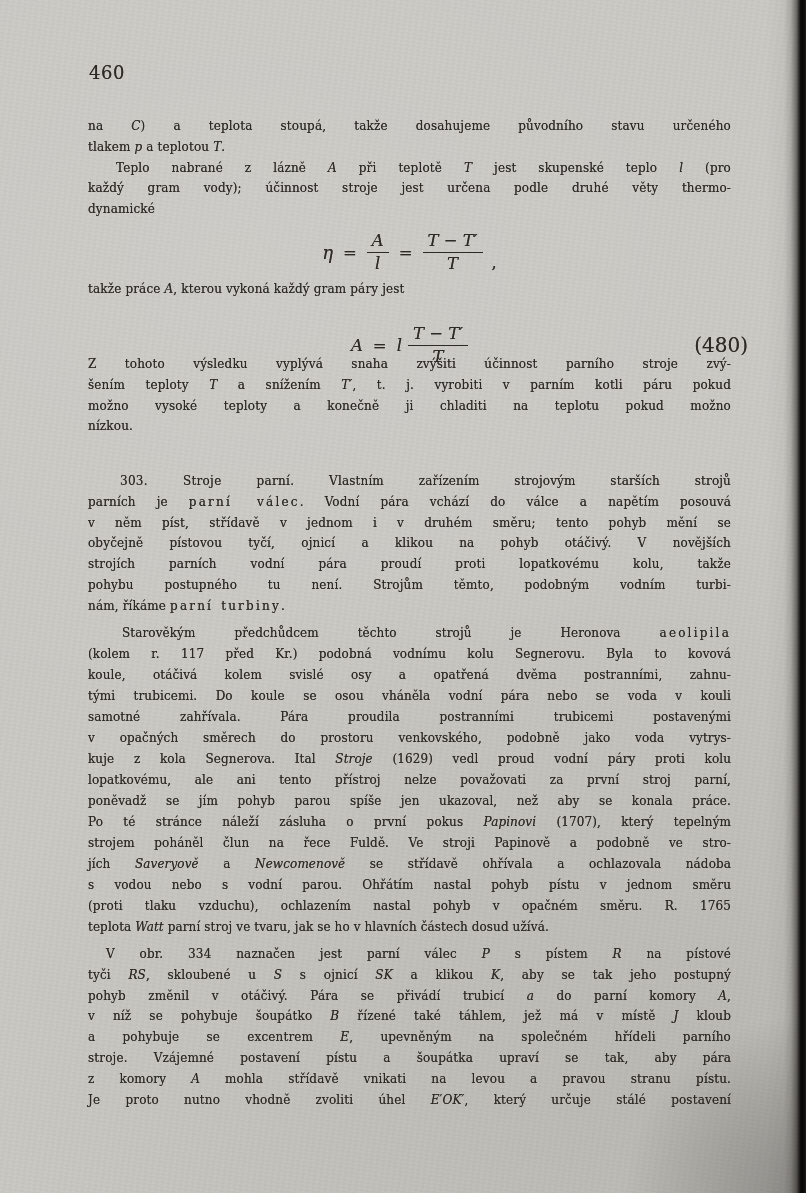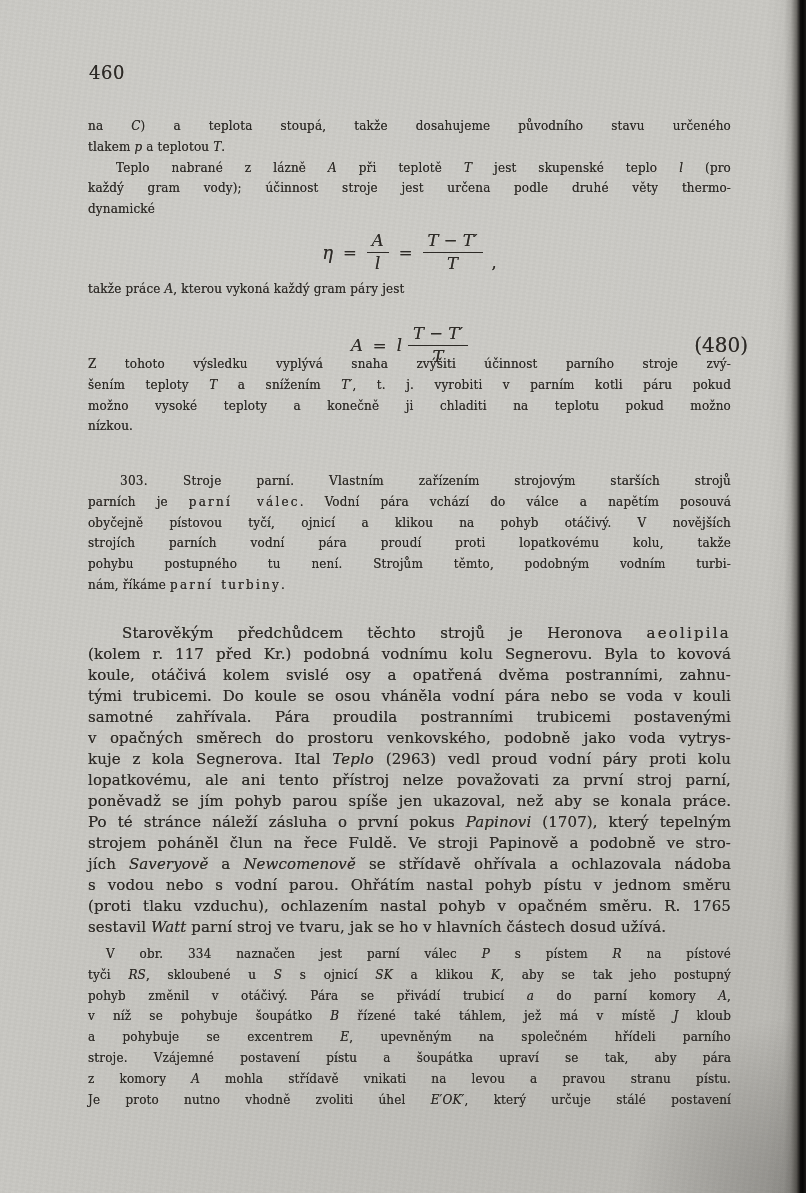--- a/index.html
+++ b/index.html
@@ -15,21 +15,21 @@
     font-family:"DejaVu Serif","Liberation Serif",serif;
     color: var(--ink, #2d2a26);
   }
   .pagenum {
     position:absolute; left:89px; top:62px;
     font-size:18px; letter-spacing:0.5px;
     text-shadow:0 0 0.5px rgba(45,42,38,0.75);
   }
   .blk { position:absolute; left:88px; width:643px; text-shadow:0 0 0.5px rgba(45,42,38,0.7); }
   .main { font-size:12px; line-height:20.8px; letter-spacing:0.15px; }
-  .petit { font-size:15px; line-height:21px;  letter-spacing:0.1px; }
+  .petit { font-size:12px; line-height:21px;  letter-spacing:0.1px; }
   .line { white-space:nowrap; text-align:justify; text-align-last:justify; }
   .line.last { text-align-last:left; }
   .line.ind { text-indent: var(--ind, 28px); }
   .sg-n { }
   .sg-i { font-style:italic; }
   .sg-b { font-weight:normal; letter-spacing:0.3px; }
   .sg-s { letter-spacing:2.2px; word-spacing:2px; }
   .formula {
     position:absolute; left:88px; width:643px;
     display:flex; align-items:center; justify-content:center; gap:9px;
@@ -103,42 +103,43 @@
   <div class="blk main" style="top:354px">
       <div class="line"><span class="sg-n">Z tohoto výsledku vyplývá snaha zvýšiti účinnost parního stroje zvý-</span></div>
       <div class="line"><span class="sg-n">šením teploty </span><span class="sg-i">T</span><span class="sg-n"> a snížením </span><span class="sg-i">T′</span><span class="sg-n">, t. j. vyrobiti v parním kotli páru pokud</span></div>
       <div class="line"><span class="sg-n">možno vysoké teploty a konečně ji chladiti na teplotu pokud možno</span></div>
       <div class="line last"><span class="sg-n">nízkou.</span></div>
     </div>
 
   <div class="blk main" style="top:471px;--ind:32px">
       <div class="line ind"><span class="sg-b">303. Stroje parní.</span><span class="sg-n"> Vlastním zařízením strojovým starších strojů</span></div>
       <div class="line"><span class="sg-n">parních je </span><span class="sg-s">parní válec</span><span class="sg-n">. Vodní pára vchází do válce a napětím posouvá</span></div>
+      <div class="line"><span class="sg-n">v něm píst, střídavě v jednom i v druhém směru; tento pohyb mění se</span></div>
       <div class="line"><span class="sg-n">obyčejně pístovou tyčí, ojnicí a klikou na pohyb otáčivý. V novějších</span></div>
       <div class="line"><span class="sg-n">strojích parních vodní pára proudí proti lopatkovému kolu, takže</span></div>
       <div class="line"><span class="sg-n">pohybu postupného tu není. Strojům těmto, podobným vodním turbi-</span></div>
       <div class="line last"><span class="sg-n">nám, říkáme </span><span class="sg-s">parní turbiny</span><span class="sg-n">.</span></div>
     </div>
 
   <div class="blk petit" style="top:623px;--ind:34px">
       <div class="line ind"><span class="sg-n">Starověkým předchůdcem těchto strojů je Heronova </span><span class="sg-s">aeolipila</span></div>
       <div class="line"><span class="sg-n">(kolem r. 117 před Kr.) podobná vodnímu kolu Segnerovu. Byla to kovová</span></div>
       <div class="line"><span class="sg-n">koule, otáčivá kolem svislé osy a opatřená dvěma postranními, zahnu-</span></div>
       <div class="line"><span class="sg-n">tými trubicemi. Do koule se osou vháněla vodní pára nebo se voda v kouli</span></div>
       <div class="line"><span class="sg-n">samotné zahřívala. Pára proudila postranními trubicemi postavenými</span></div>
       <div class="line"><span class="sg-n">v opačných směrech do prostoru venkovského, podobně jako voda vytrys-</span></div>
-      <div class="line"><span class="sg-n">kuje z kola Segnerova. Ital </span><span class="sg-i">Teplo</span><span class="sg-n"> (2963) vedl proud vodní páry proti kolu</span></div>
+      <div class="line"><span class="sg-n">kuje z kola Segnerova. Ital </span><span class="sg-i">Stroje</span><span class="sg-n"> (1629) vedl proud vodní páry proti kolu</span></div>
       <div class="line"><span class="sg-n">lopatkovému, ale ani tento přístroj nelze považovati za první stroj parní,</span></div>
       <div class="line"><span class="sg-n">poněvadž se jím pohyb parou spíše jen ukazoval, než aby se konala práce.</span></div>
       <div class="line"><span class="sg-n">Po té stránce náleží zásluha o první pokus </span><span class="sg-i">Papinovi</span><span class="sg-n"> (1707), který tepelným</span></div>
       <div class="line"><span class="sg-n">strojem poháněl člun na řece Fuldě. Ve stroji Papinově a podobně ve stro-</span></div>
       <div class="line"><span class="sg-n">jích </span><span class="sg-i">Saveryově</span><span class="sg-n"> a </span><span class="sg-i">Newcomenově</span><span class="sg-n"> se střídavě ohřívala a ochlazovala nádoba</span></div>
       <div class="line"><span class="sg-n">s vodou nebo s vodní parou. Ohřátím nastal pohyb pístu v jednom směru</span></div>
       <div class="line"><span class="sg-n">(proti tlaku vzduchu), ochlazením nastal pohyb v opačném směru. R. 1765</span></div>
-      <div class="line last"><span class="sg-n">sestavil </span><span class="sg-i">Watt</span><span class="sg-n"> parní stroj ve tvaru, jak se ho v hlavních částech dosud užívá.</span></div>
+      <div class="line last"><span class="sg-n">teplota </span><span class="sg-i">Watt</span><span class="sg-n"> parní stroj ve tvaru, jak se ho v hlavních částech dosud užívá.</span></div>
     </div>
 
   <div class="blk main" style="top:944px;--ind:18px">
       <div class="line ind"><span class="sg-n">V obr. 334 naznačen jest parní válec </span><span class="sg-i">P</span><span class="sg-n"> s pístem </span><span class="sg-i">R</span><span class="sg-n"> na pístové</span></div>
       <div class="line"><span class="sg-n">tyči </span><span class="sg-i">RS</span><span class="sg-n">, skloubené u </span><span class="sg-i">S</span><span class="sg-n"> s ojnicí </span><span class="sg-i">SK</span><span class="sg-n"> a klikou </span><span class="sg-i">K</span><span class="sg-n">, aby se tak jeho postupný</span></div>
       <div class="line"><span class="sg-n">pohyb změnil v otáčivý. Pára se přivádí trubicí </span><span class="sg-i">a</span><span class="sg-n"> do parní komory </span><span class="sg-i">A</span><span class="sg-n">,</span></div>
       <div class="line"><span class="sg-n">v níž se pohybuje šoupátko </span><span class="sg-i">B</span><span class="sg-n"> řízené také táhlem, jež má v místě </span><span class="sg-i">J</span><span class="sg-n"> kloub</span></div>
       <div class="line"><span class="sg-n">a pohybuje se excentrem </span><span class="sg-i">E</span><span class="sg-n">, upevněným na společném hřídeli parního</span></div>
       <div class="line"><span class="sg-n">stroje. Vzájemné postavení pístu a šoupátka upraví se tak, aby pára</span></div>
       <div class="line"><span class="sg-n">z komory </span><span class="sg-i">A</span><span class="sg-n"> mohla střídavě vnikati na levou a pravou stranu pístu.</span></div>

